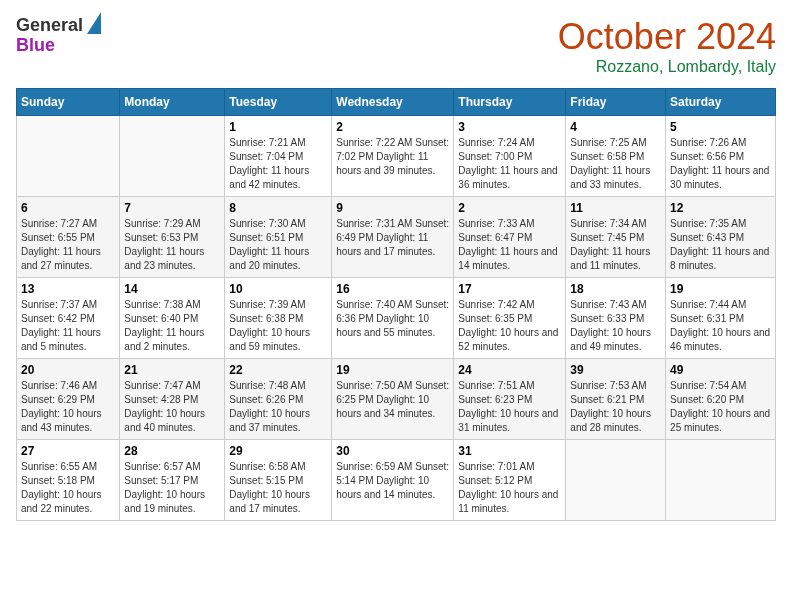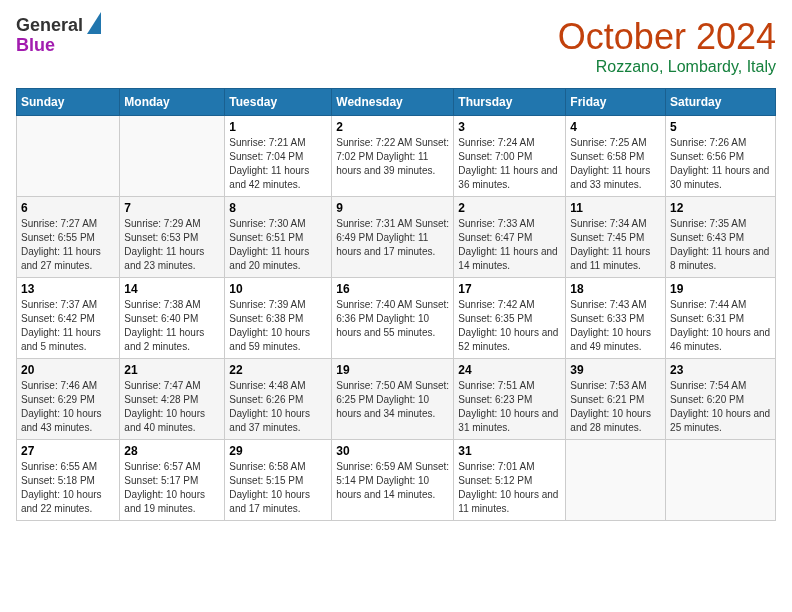--- a/index.html
+++ b/index.html
@@ -249,21 +249,21 @@
 Daylight: 10 hours and 43 minutes.</div>
         </td>
         <td>
           <div class="day-num">21</div>
           <div class="day-info">Sunrise: 7:47 AM
 Sunset: 4:28 PM
 Daylight: 10 hours and 40 minutes.</div>
         </td>
         <td>
           <div class="day-num">22</div>
-          <div class="day-info">Sunrise: 4:48 AM
+          <div class="day-info">Sunrise: 7:48 AM
 Sunset: 6:26 PM
 Daylight: 10 hours and 37 minutes.</div>
         </td>
         <td>
           <div class="day-num">19</div>
           <div class="day-info">Sunrise: 7:50 AM
 Sunset: 6:25 PM
 Daylight: 10 hours and 34 minutes.</div>
         </td>
         <td>
@@ -272,21 +272,21 @@
 Sunset: 6:23 PM
 Daylight: 10 hours and 31 minutes.</div>
         </td>
         <td>
           <div class="day-num">39</div>
           <div class="day-info">Sunrise: 7:53 AM
 Sunset: 6:21 PM
 Daylight: 10 hours and 28 minutes.</div>
         </td>
         <td>
-          <div class="day-num">23</div>
+          <div class="day-num">49</div>
           <div class="day-info">Sunrise: 7:54 AM
 Sunset: 6:20 PM
 Daylight: 10 hours and 25 minutes.</div>
         </td>
       </tr>
       <tr>
         <td>
           <div class="day-num">27</div>
           <div class="day-info">Sunrise: 6:55 AM
 Sunset: 5:18 PM

